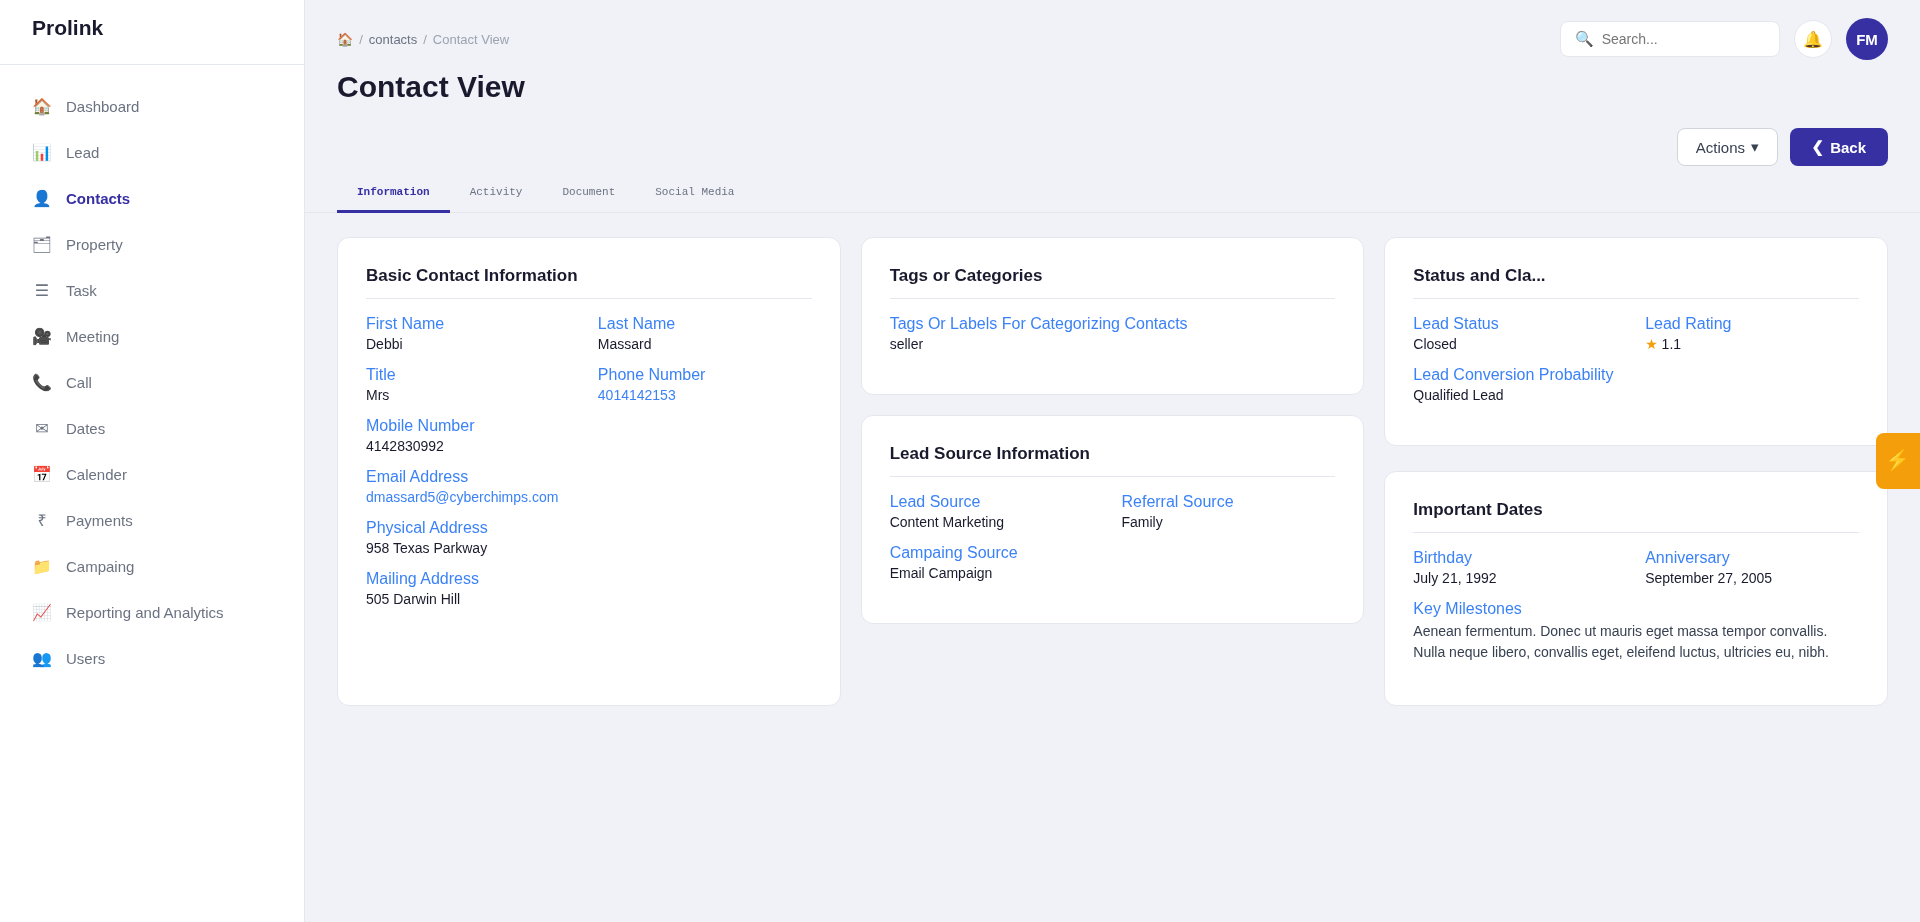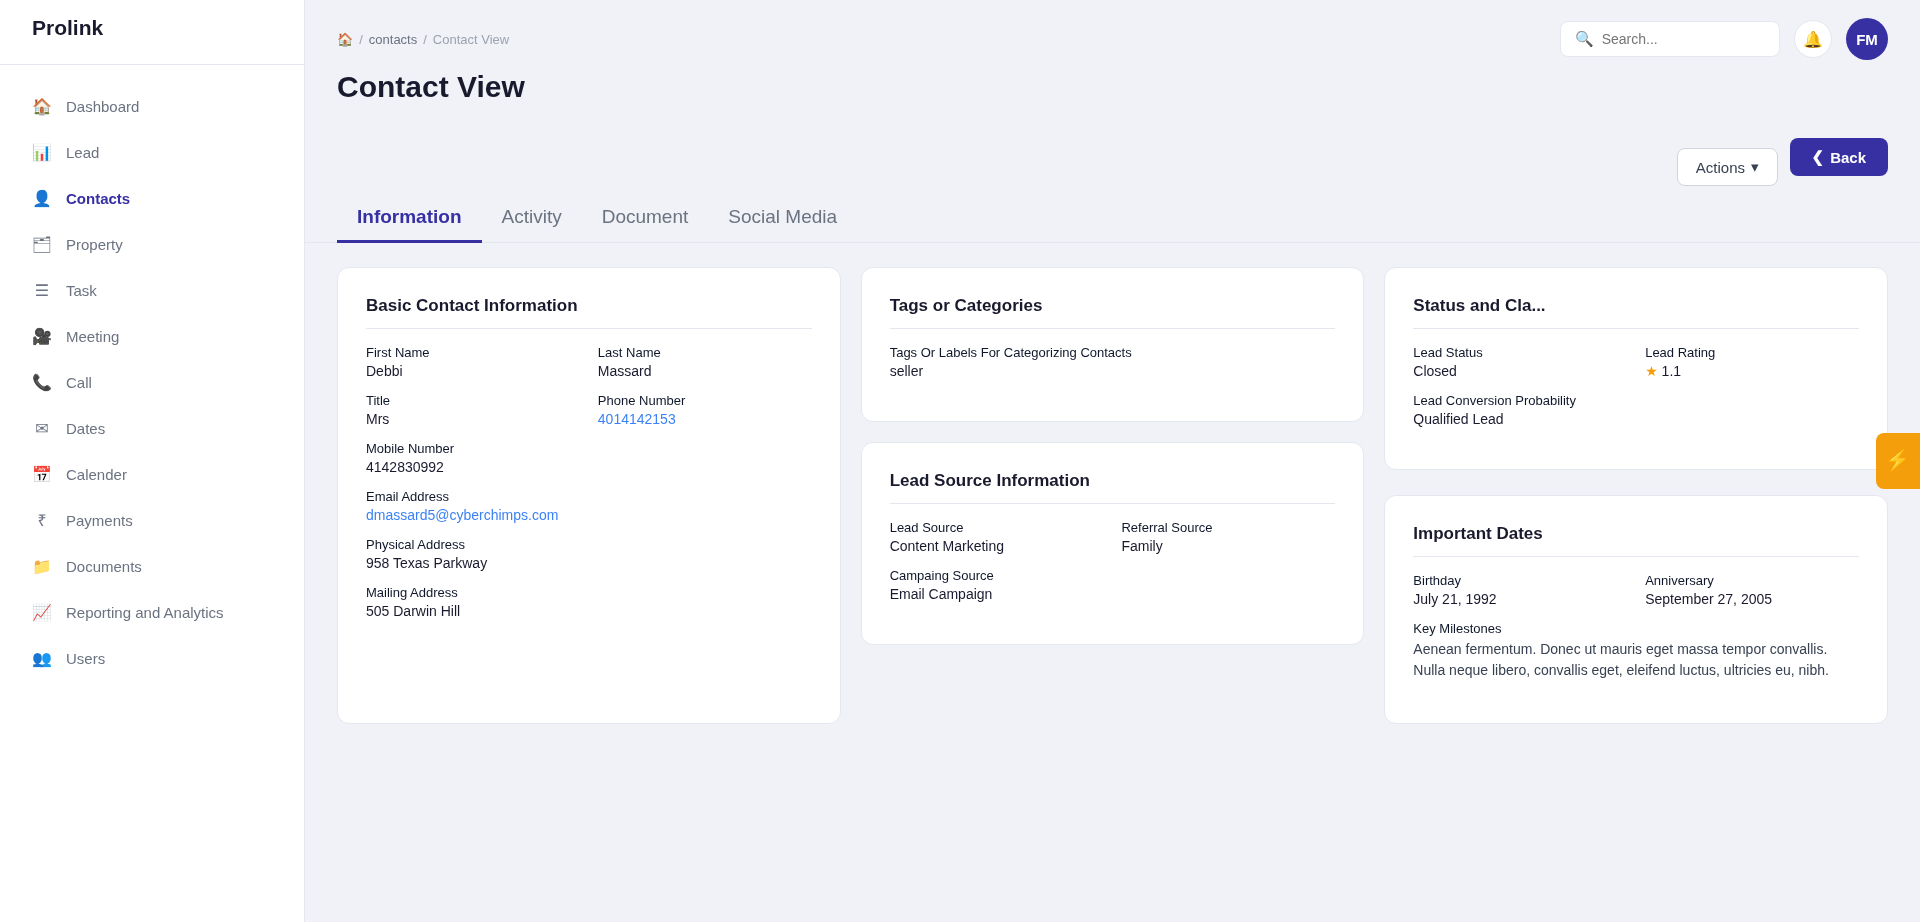--- a/index.html
+++ b/index.html
@@ -136,21 +136,20 @@
     .btn-actions {
       display: flex; align-items: center; gap: 6px;
       background: #fff;
       border: 1.5px solid #d1d5db;
       border-radius: 8px;
       padding: 9px 18px;
       font-size: 15px;
       font-weight: 500;
       color: #374151;
       cursor: pointer;
-      margin-top: 20px;
     }
     .btn-back {
       display: flex; align-items: center; gap: 6px;
       background: #3730a3;
       border: none;
       border-radius: 8px;
       padding: 10px 22px;
       font-size: 15px;
       font-weight: 600;
       color: #fff;
@@ -160,26 +159,27 @@
     
     .tabs {
       display: flex;
       gap: 0;
       padding: 0 32px;
       background: #f0f2f8;
       border-bottom: 1px solid #e5e7ef;
     }
     .tab {
       padding: 12px 20px;
-      font-size: 19px;
+      font-size: 11px;
       font-weight: 500;
       color: #6b7280;
       cursor: pointer;
       border-bottom: 3px solid transparent;
       margin-bottom: -1px;
+      font-family: Liberation Mono, monospace;
     }
     .tab.active { color: #3730a3; border-bottom: 3px solid #3730a3; font-weight: 600; }
 
     
     .content {
       flex: 1;
       overflow-y: auto;
       padding: 24px 32px;
       display: grid;
       grid-template-columns: 1fr 1fr 1fr;
@@ -201,22 +201,22 @@
       border-bottom: 1px solid #e5e7ef;
     }
     .field-row {
       display: grid;
       grid-template-columns: 1fr 1fr;
       gap: 18px;
       margin-bottom: 14px;
     }
     .field-row.single { grid-template-columns: 1fr; }
     .field-label {
-      font-size: 13px;
-      color: #0f172a;
+      font-size: 16px;
+      color: #3b82f6;
       font-weight: 500;
       margin-bottom: 3px;
     }
     .field-value {
       font-size: 14px;
       color: #1a1a2e;
       font-weight: 500;
     }
     .field-value.link { color: #3b82f6; }
     .field-value.email { color: #3b82f6; }
@@ -288,21 +288,21 @@
       <div class="sidebar-item">
     <span class="sidebar-icon">📅</span>
     <span>Calender</span>
   </div>
       <div class="sidebar-item">
     <span class="sidebar-icon">₹</span>
     <span>Payments</span>
   </div>
       <div class="sidebar-item">
     <span class="sidebar-icon">📁</span>
-    <span>Documents</span>
+    <span>Campaing</span>
   </div>
       <div class="sidebar-item">
     <span class="sidebar-icon">📈</span>
     <span>Reporting and Analytics</span>
   </div>
       <div class="sidebar-item">
     <span class="sidebar-icon">👥</span>
     <span>Users</span>
   </div>
     </nav>

